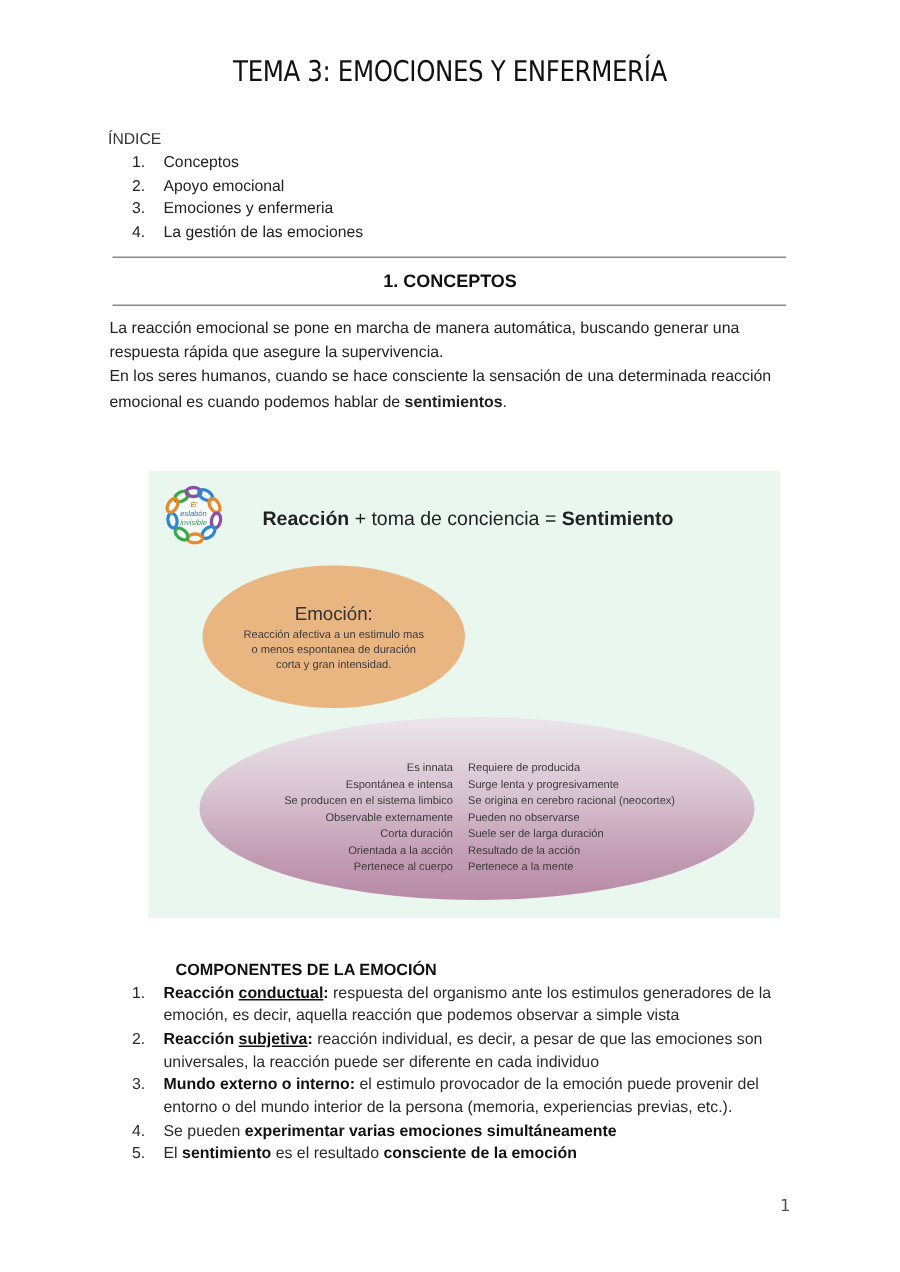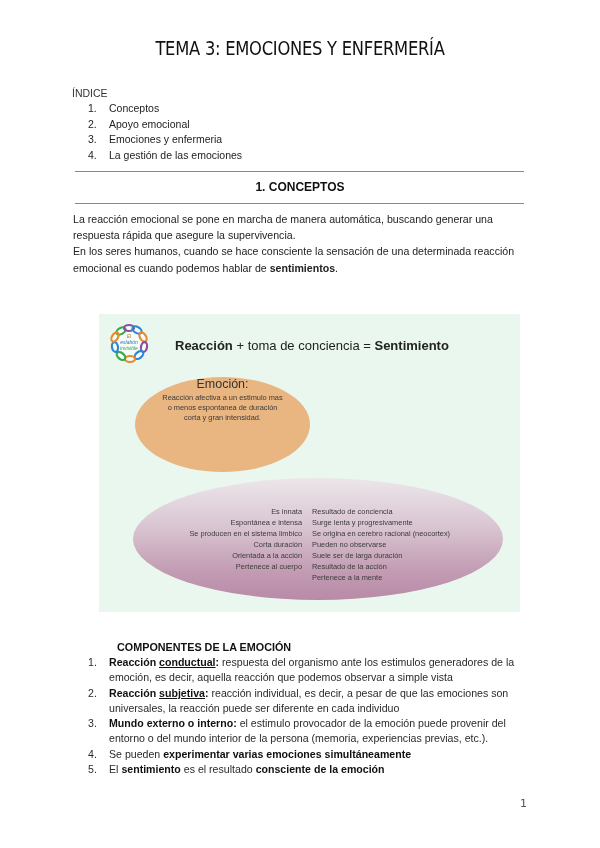--- a/index.html
+++ b/index.html
@@ -20,21 +20,21 @@
       font-size: 12px; font-weight: bold; color: #111; }
 
     .para { position: absolute; left: 73px; width: 460px; font-size: 10.6px; line-height: 16.2px; color: #222; }
     .para p { margin: 0; }
 
     .panel { position: absolute; left: 99px; top: 314px; width: 421px; height: 298px; background: #e9f7ee; }
     .logo { position: absolute; left: 10px; top: 9px; width: 40px; height: 40px; }
     .formula { position: absolute; left: 76px; top: 24px; font-size: 13px; color: #222; font-family: "Liberation Sans", sans-serif; }
     .formula b { font-weight: bold; }
 
-    .ell { position: absolute; border-radius: 50%; display: flex; flex-direction: column; align-items: center; justify-content: flex-start; text-align: center; font-family: "Liberation Sans", sans-serif; color: #333; }
+    .ell { position: absolute; border-radius: 50%; display: flex; flex-direction: column; align-items: center; justify-content: center; text-align: center; font-family: "Liberation Sans", sans-serif; color: #333; }
     .ell-orange { left: 36px; top: 63px; width: 175px; height: 95px; background: #e9b581; }
     .ell-blue { left: 229px; top: 64px; width: 155px; height: 94px; background: #9dd5e8; }
     .ell-head { font-size: 12.5px; color: #333; margin-bottom: 2px; }
     .ell-body { font-size: 7.4px; line-height: 10px; color: #3a3a3a; width: 92%; }
 
     .ell-big { position: absolute; left: 34px; top: 164px; width: 370px; height: 122px; border-radius: 50%;
       background: linear-gradient(180deg, #ece6ea 0%, #d9c5d2 40%, #c39db4 75%, #b88aa6 100%); }
     .dif-title { position: absolute; left: 0; top: 173px; width: 421px; text-align: center; font-size: 10.5px; color: #333; font-family: "Liberation Sans", sans-serif; }
     .dif-cols { position: absolute; top: 192px; left: 0; width: 421px; display: flex; font-family: "Liberation Sans", sans-serif; font-size: 7.4px; line-height: 11px; color: #3a3a3a; }
     .dif-left { width: 208px; text-align: right; padding-right: 5px; box-sizing: border-box; }
@@ -110,26 +110,27 @@
     <div class="ell-body" style="width:72%">Reacción afectiva a un estimulo mas o menos espontanea de duración corta y gran intensidad.</div>
   </div>
 
 
   <div class="ell-big"></div>
   <div class="dif-cols">
     <div class="dif-left">
       <div>Es innata</div>
       <div>Espontánea e intensa</div>
       <div>Se producen en el sistema limbico</div>
+      <div>Observable externamente</div>
       <div>Corta duración</div>
       <div>Orientada a la acción</div>
       <div>Pertenece al cuerpo</div>
     </div>
     <div class="dif-right">
-      <div>Resultado de conciencia</div>
+      <div>Requiere de producida</div>
       <div>Surge lenta y progresivamente</div>
       <div>Se origina en cerebro racional (neocortex)</div>
       <div>Pueden no observarse</div>
       <div>Suele ser de larga duración</div>
       <div>Resultado de la acción</div>
       <div>Pertenece a la mente</div>
     </div>
   </div>
 </div>
 

